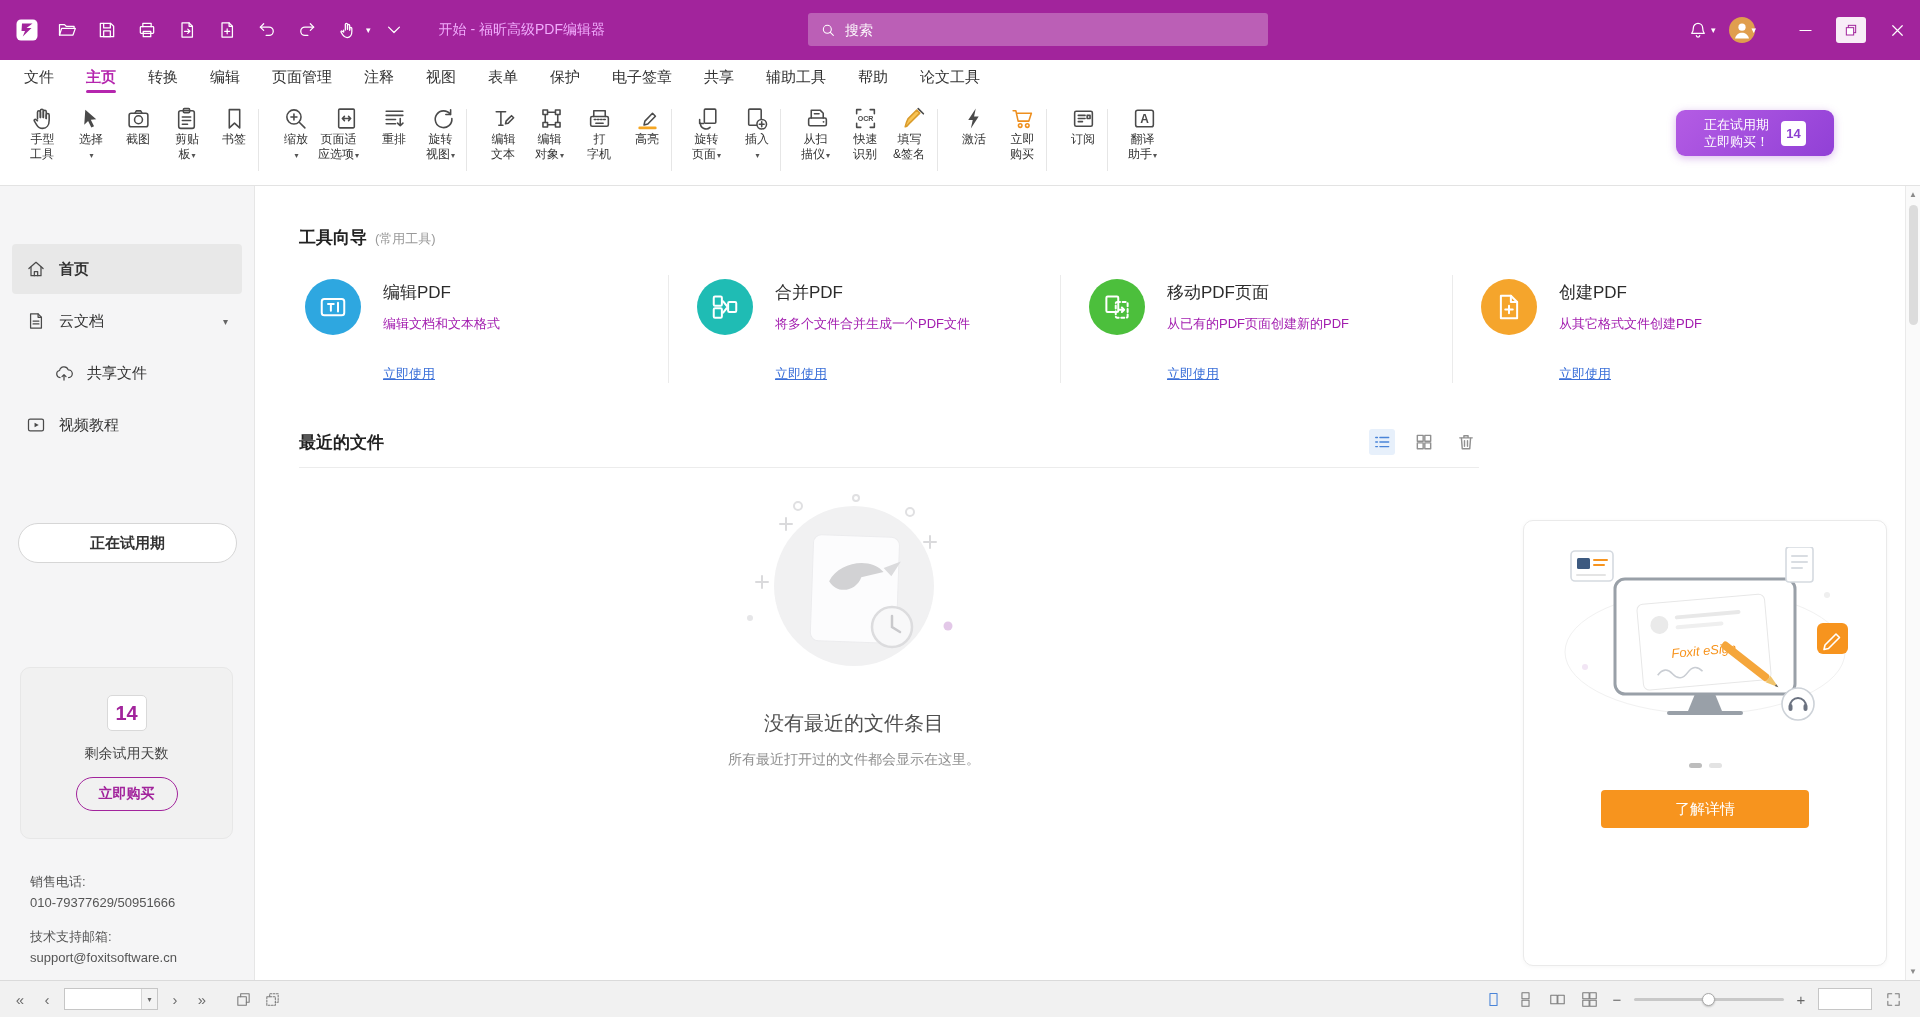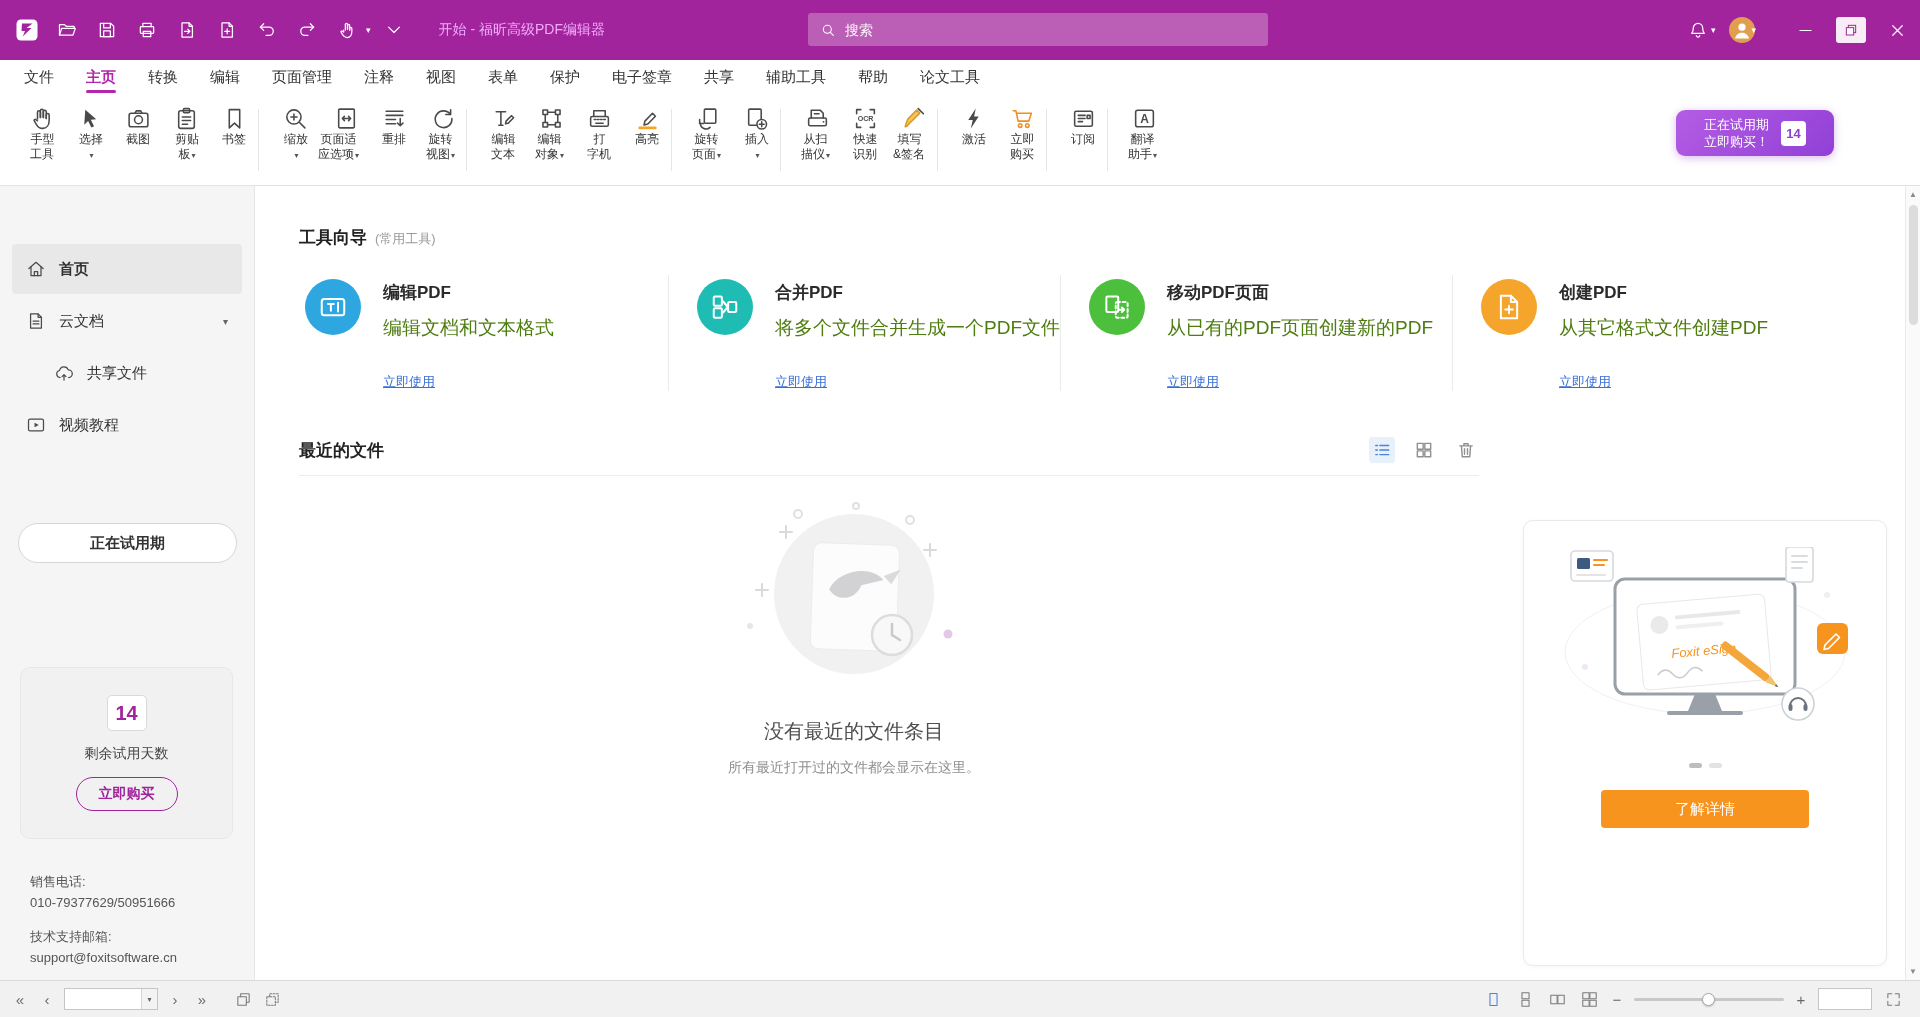--- a/index.html
+++ b/index.html
@@ -70,22 +70,22 @@
   .main{flex:1;position:relative;padding:40px 0 0 44px;min-width:0;background:#fff}
   .section-head{display:flex;align-items:baseline;gap:8px}
   .section-title{font-size:17px;font-weight:bold;color:#222}
   .section-sub{font-size:13px;color:#999}
   .cards{display:flex;margin-top:26px;width:1545px}
   .card{flex:1;display:flex;gap:22px;padding:4px 20px 0 6px;min-width:0}
   .card + .card{border-left:1px solid #EBEBEB;padding-left:28px}
   .card-icon{width:56px;height:56px;border-radius:50%;flex:0 0 auto;display:flex;align-items:center;justify-content:center}
   .card-icon svg{width:30px;height:30px;stroke:#fff;fill:none;stroke-width:1.6;stroke-linecap:round;stroke-linejoin:round}
   .card-body{display:flex;flex-direction:column}
-  .card-title{font-size:17px;font-weight:bold;color:#2b2b2b;margin-top:2px}
-  .card-desc{font-size:19px;color:#4d7c0f;margin-top:11px;white-space:nowrap}
+  .card-title{font-size:17px;font-weight:normal;color:#2b2b2b;margin-top:2px}
+  .card-desc{font-size:13px;color:#a21caf;margin-top:11px;white-space:nowrap}
   .card-link{font-size:13px;color:#3A6FD8;text-decoration:underline;margin-top:32px;align-self:flex-start}
 
   .recent{margin-top:46px;width:1180px}
   .recent-head{display:flex;align-items:center}
   .recent-tools{margin-left:auto;display:flex;gap:16px;align-items:center}
   .rticon{width:26px;height:26px;display:flex;align-items:center;justify-content:center;border-radius:3px}
   .rticon svg{width:20px;height:20px;fill:none;stroke-width:1.7;stroke-linecap:round;stroke-linejoin:round;stroke:#909090}
   .rticon.active{background:#E7F0FB}
   .rticon.active svg{stroke:#4A84D8}
   .recent-body{border-top:1px solid #ECECEC;margin-top:12px;height:440px;position:relative}

